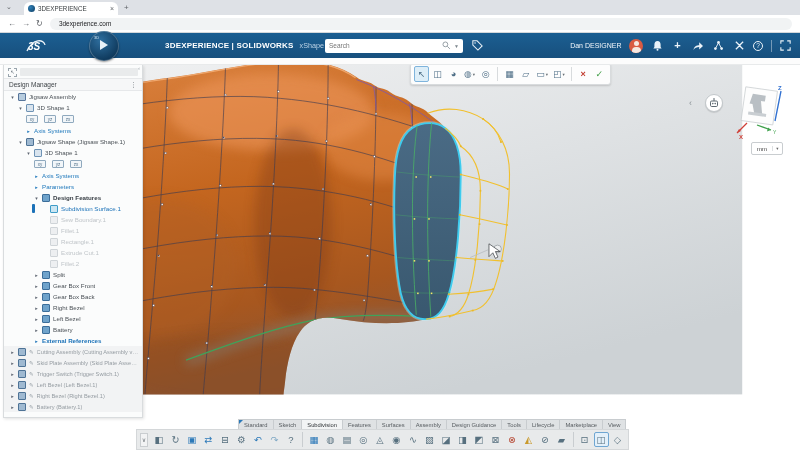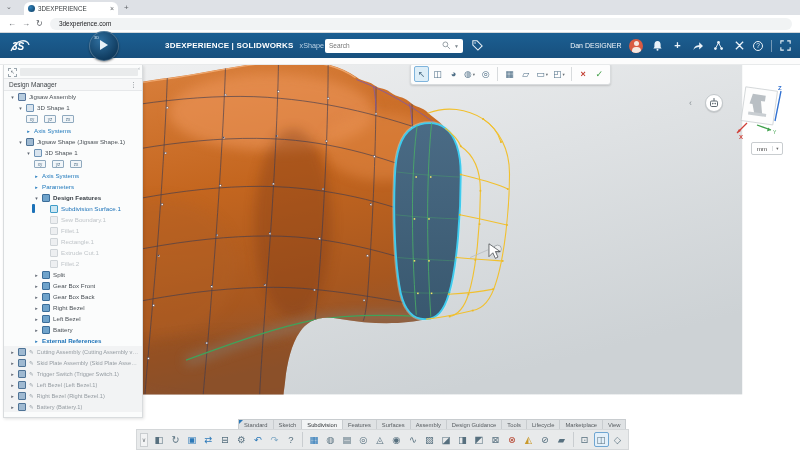--- a/index.html
+++ b/index.html
@@ -17,21 +17,21 @@
   .btab-close { font-size:7px; color:#5F6368; }
   .newtab { position:absolute; left:124px; top:3px; font-size:8px; color:#5F6368; }
 
   .urlbar { position:absolute; left:0; top:15px; width:800px; height:18px; background:#fff; border-bottom:1px solid #D5D8DB; }
   .nav-ic { position:absolute; top:4px; font-size:8px; color:#5F6368; }
   .urlpill { position:absolute; left:50px; top:2.5px; width:742px; height:12px; background:#F1F3F4; border-radius:7px;
              display:flex; align-items:center; padding:0 9px; font-size:6.4px; color:#202124; }
 
   
   .appbar { position:absolute; left:0; top:33px; width:800px; height:25px; background:linear-gradient(#1C5F92,#174F7D); }
-  .ds-logo { position:absolute; left:8px; top:3px; }
+  .ds-logo { position:absolute; left:24px; top:3px; }
   .compass { position:absolute; left:89px; top:31px; width:30px; height:30px; border-radius:50%; z-index:5;
              background:radial-gradient(circle at 38% 32%,#2E6E9E,#0C3557 78%);
              box-shadow:inset 0 0 0 1px rgba(255,255,255,.22), 0 1px 2px rgba(0,0,0,.4); }
   .compass .play { position:absolute; left:11px; top:9px; width:0; height:0;
                    border-left:8px solid #E9F2F8; border-top:5.5px solid transparent; border-bottom:5.5px solid transparent; }
   .compass .q3d { position:absolute; left:5px; top:4px; font-size:4px; color:#CFE2F0; }
   .brand { position:absolute; left:165px; top:0; height:25px; display:flex; align-items:center; gap:6px; }
   .brand-main { font-size:8px; font-weight:bold; color:#FFFFFF; letter-spacing:.2px; }
   .brand-doc { font-size:7.2px; color:#BCD3E6; }
   .searchbox { position:absolute; left:325px; top:5.5px; width:138px; height:14px; background:#fff; border-radius:2px;

